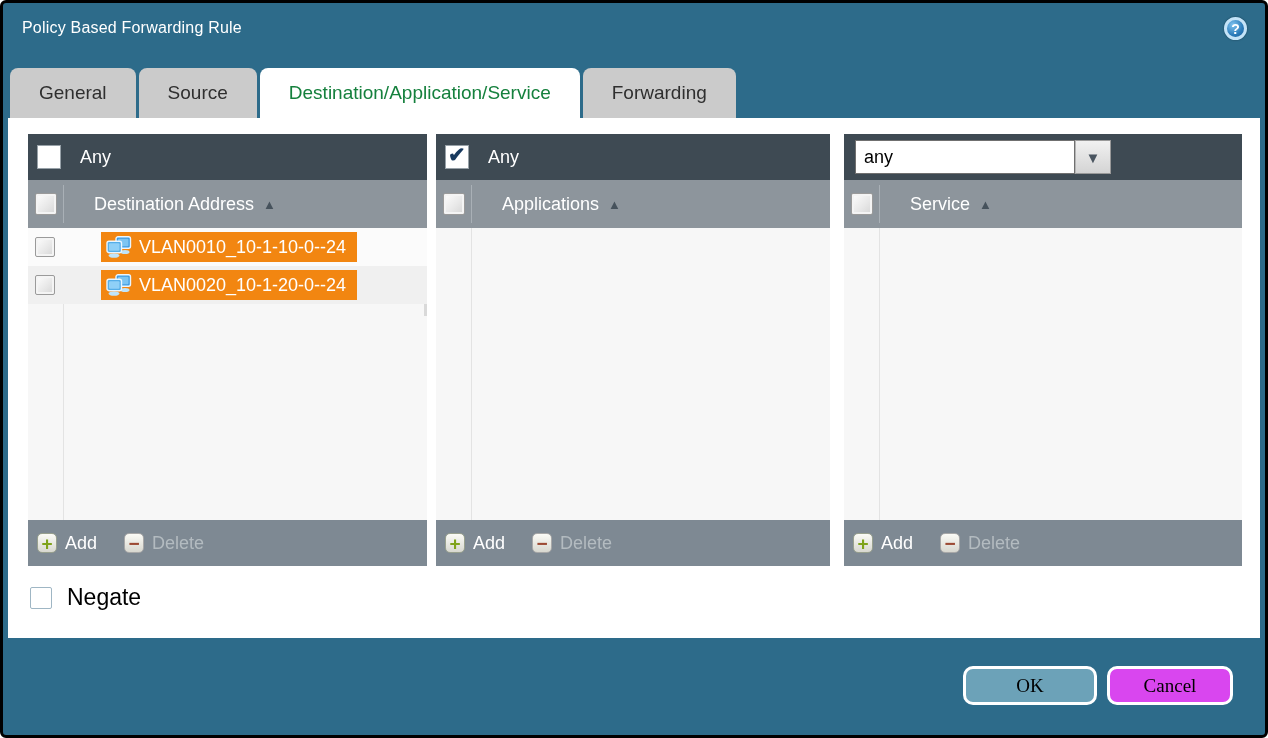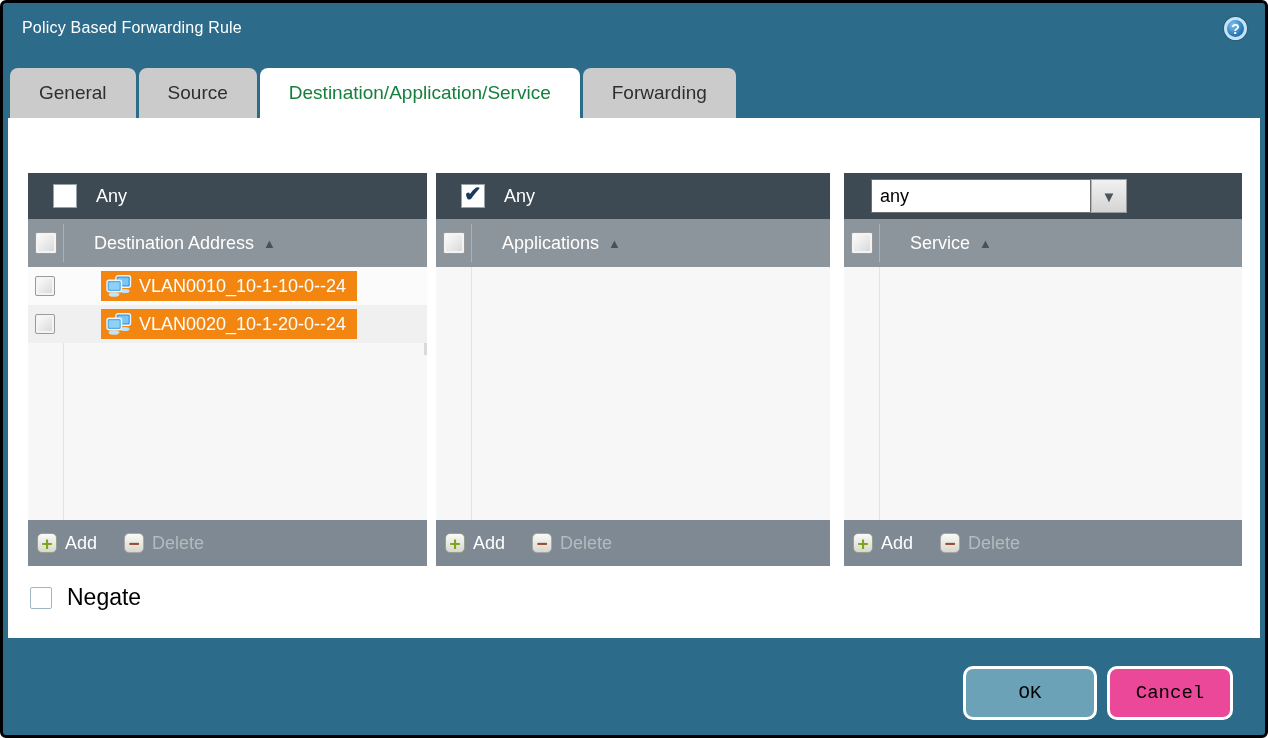--- a/index.html
+++ b/index.html
@@ -26,21 +26,21 @@
 
   
   .body{position:absolute;top:115px;left:5px;width:1252px;height:520px;background:#fff;}
 
   .columns{position:absolute;top:16px;left:20px;display:flex;}
   .col{display:flex;flex-direction:column;height:432px;}
   .col.c1{width:399px;margin-right:9px;}
   .col.c2{width:394px;margin-right:14px;}
   .col.c3{width:398px;}
 
-  .any-header{height:46px;background:#3E4A53;display:flex;align-items:center;padding-left:24px;flex:0 0 auto;margin-top:39px;}
+  .any-header{height:46px;background:#3E4A53;display:flex;align-items:center;padding-left:8px;flex:0 0 auto;}
   .any-label{color:#fff;font-size:18px;margin-left:19px;}
 
   .sub-header{height:48px;background:#8D959C;display:flex;align-items:center;position:relative;flex:0 0 auto;}
   .sub-header .vdiv{position:absolute;left:35px;top:5px;bottom:5px;width:1px;background:#A9B0B6;}
   .sub-label{color:#fff;font-size:18px;margin-left:37px;}
   .sort-arrow{color:#46525C;font-size:13px;margin-left:9px;}
 
   .list{flex:1 1 auto;background:#F7F7F7;position:relative;overflow:hidden;}
   .list .vdiv{position:absolute;left:35px;top:0;bottom:0;width:1px;background:#E3E3E3;}
   .scroll-thumb{position:absolute;right:0;top:2px;width:3px;height:86px;background:#D9D9D9;}
@@ -81,24 +81,24 @@
   .dd-btn{width:36px;height:34px;border:1px solid #999;border-left:1px solid #B5B5B5;
     background:linear-gradient(180deg,#F1F1F1,#D4D4D4);display:flex;align-items:center;
     justify-content:center;color:#4A5560;font-size:15px;cursor:pointer;}
 
   
   .negate{position:absolute;left:22px;top:466px;display:flex;align-items:center;gap:15px;}
   .negate-cb{width:22px;height:22px;background:#fff;border:1px solid #9FB6C4;border-radius:2px;cursor:pointer;}
   .negate-label{font-size:23px;color:#000;}
 
   
-  .btn{position:absolute;top:663px;height:54px;border:3px solid #fff;border-radius:10px;
-    font-family:Liberation Mono, monospace;font-size:19px;color:#000;cursor:pointer;}
+  .btn{position:absolute;top:663px;height:39px;border:3px solid #fff;border-radius:10px;
+    font-family:Liberation Serif, serif;font-size:19px;color:#000;cursor:pointer;}
   .btn-ok{right:168px;width:134px;background:#6CA2B8;}
-  .btn-cancel{right:32px;width:126px;background:#ec4899;}
+  .btn-cancel{right:32px;width:126px;background:#d946ef;}
 
   .net-icon{flex:0 0 auto;}
 </style>
 </head>
 <body>
 
 <div class="dialog">
 
   <div class="titlebar">
     <span class="title">Policy Based Forwarding Rule</span>

